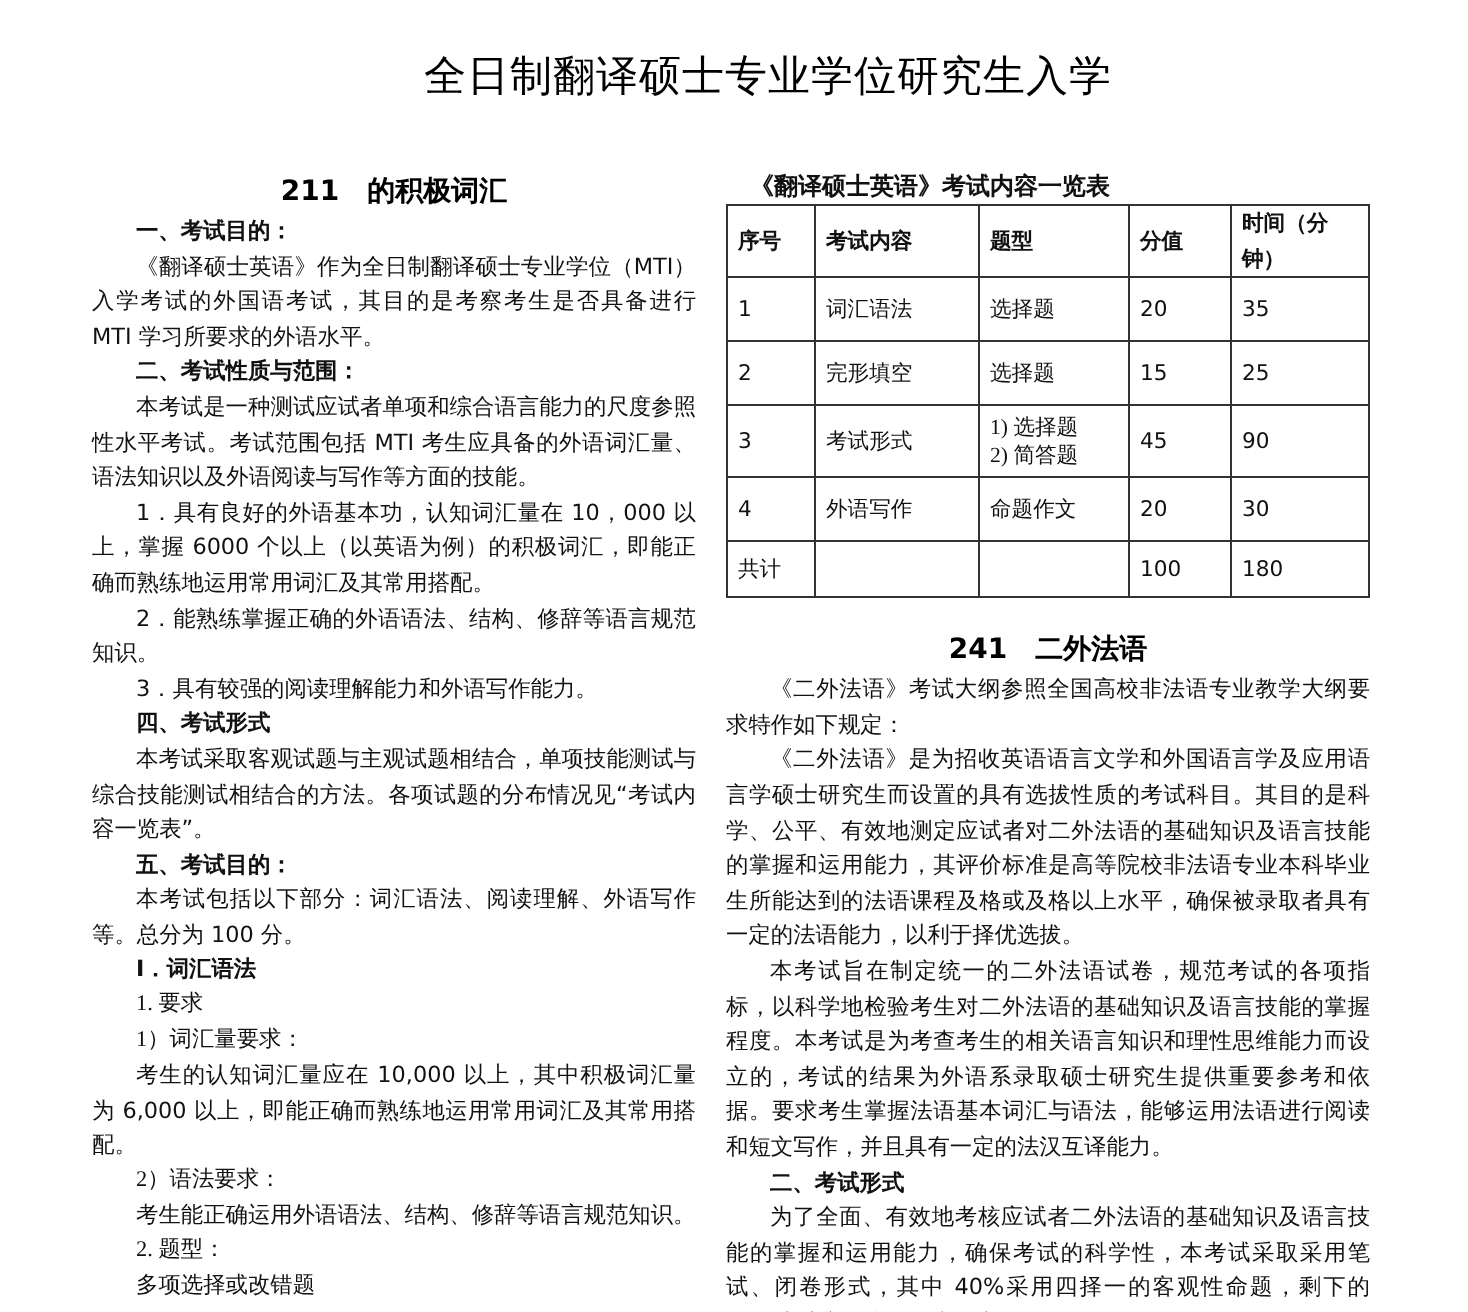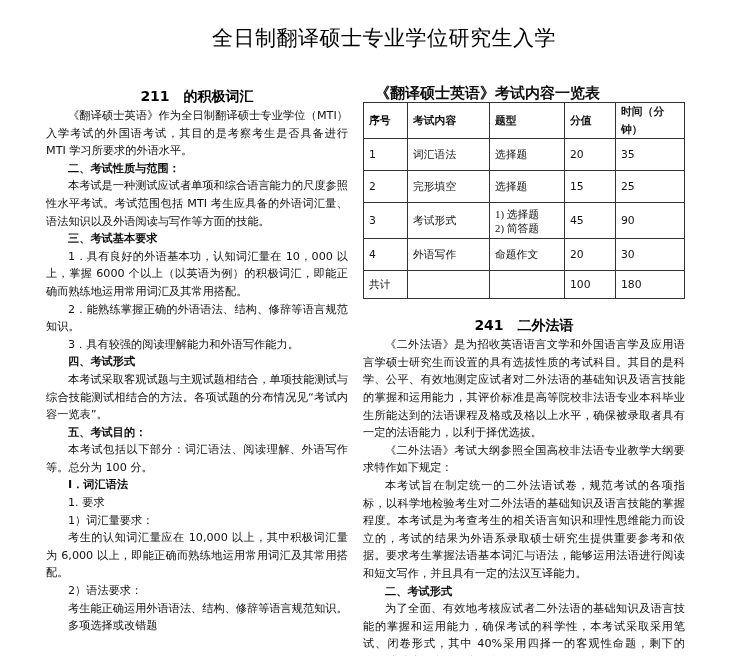--- a/index.html
+++ b/index.html
@@ -19,23 +19,23 @@
     .col-right { left: 363px; top: 86px; width: 322px; }
     .sec-title {
       text-align: center; font-weight: bold; font-size: 14px; line-height: 20px;
       margin: 0 0 1px 0; color: #000;
     }
     .sec-title .num { margin-right: 14px; }
     .h {
       font-weight: bold; padding-left: 22px; margin: 0;
     }
     .p { text-indent: 22px; margin: 0; text-align: justify; }
-    .pi { padding-left: 22px; margin: 0; }
+    .pi { padding-left: 22px; margin: 0; font-family: Liberation Serif, serif; }
     .table-caption {
-      font-weight: bold; font-size: 15px; line-height: 14px; padding-left: 12px; margin-bottom: 2px;
+      font-weight: bold; font-size: 12px; line-height: 14px; padding-left: 12px; margin-bottom: 2px;
     }
     table.exam {
       border-collapse: collapse; width: 322px; font-size: 10.8px;
       margin-bottom: 16px;
     }
     table.exam td {
       border: 1px solid #333; padding: 0 5px; vertical-align: middle; text-align: left;
     }
     table.exam tr.head td { height: 30px; font-weight: bold; }
     table.exam tr.row td { height: 31px; }
@@ -48,37 +48,38 @@
 </head>
 <body>
 
 <div class="page-title">全日制翻译硕士专业学位研究生入学</div>
 
 <div class="col col-left">
   <div class="sec-title">
     <span class="num">211</span><span>的积极词汇</span>
   </div>
   <div id="left-blocks">
+      <div class="h">一、考试目的：</div>
       <div class="p">《翻译硕士英语》作为全日制翻译硕士专业学位（MTI）入学考试的外国语考试，其目的是考察考生是否具备进行 MTI 学习所要求的外语水平。</div>
       <div class="h">二、考试性质与范围：</div>
       <div class="p">本考试是一种测试应试者单项和综合语言能力的尺度参照性水平考试。考试范围包括 MTI 考生应具备的外语词汇量、语法知识以及外语阅读与写作等方面的技能。</div>
-      <div class="h">三、考试基本要求</div>
       <div class="p">1．具有良好的外语基本功，认知词汇量在 10，000 以上，掌握 6000 个以上（以英语为例）的积极词汇，即能正确而熟练地运用常用词汇及其常用搭配。</div>
       <div class="p">2．能熟练掌握正确的外语语法、结构、修辞等语言规范知识。</div>
       <div class="p">3．具有较强的阅读理解能力和外语写作能力。</div>
       <div class="h">四、考试形式</div>
       <div class="p">本考试采取客观试题与主观试题相结合，单项技能测试与综合技能测试相结合的方法。各项试题的分布情况见“考试内容一览表”。</div>
       <div class="h">五、考试目的：</div>
       <div class="p">本考试包括以下部分：词汇语法、阅读理解、外语写作等。总分为 100 分。</div>
       <div class="h">I．词汇语法</div>
       <div class="pi">1. 要求</div>
       <div class="pi">1）词汇量要求：</div>
       <div class="p">考生的认知词汇量应在 10,000 以上，其中积极词汇量为 6,000 以上，即能正确而熟练地运用常用词汇及其常用搭配。</div>
       <div class="pi">2）语法要求：</div>
       <div class="pi">考生能正确运用外语语法、结构、修辞等语言规范知识。</div>
+      <div class="pi">2. 题型：</div>
       <div class="pi">多项选择或改错题</div>
     </div>
 </div>
 
 <div class="col col-right">
   <div class="table-caption">《翻译硕士英语》考试内容一览表</div>
   <table class="exam">
     <tbody>
       <tr class="head">
         <td class="w1">序号</td>
@@ -125,19 +126,19 @@
         <td>100</td>
         <td>180</td>
       </tr>
     </tbody>
   </table>
 
   <div class="sec-title sec2">
     <span class="num">241</span><span>二外法语</span>
   </div>
   <div id="right-blocks">
+      <div class="p">《二外法语》考试大纲参照全国高校非法语专业教学大纲要求特作如下规定：</div>
       <div class="p">《二外法语》是为招收英语语言文学和外国语言学及应用语言学硕士研究生而设置的具有选拔性质的考试科目。其目的是科学、公平、有效地测定应试者对二外法语的基础知识及语言技能的掌握和运用能力，其评价标准是高等院校非法语专业本科毕业生所能达到的法语课程及格或及格以上水平，确保被录取者具有一定的法语能力，以利于择优选拔。</div>
-      <div class="p">《二外法语》考试大纲参照全国高校非法语专业教学大纲要求特作如下规定：</div>
       <div class="p">本考试旨在制定统一的二外法语试卷，规范考试的各项指标，以科学地检验考生对二外法语的基础知识及语言技能的掌握程度。本考试是为考查考生的相关语言知识和理性思维能力而设立的，考试的结果为外语系录取硕士研究生提供重要参考和依据。要求考生掌握法语基本词汇与语法，能够运用法语进行阅读和短文写作，并且具有一定的法汉互译能力。</div>
       <div class="h">二、考试形式</div>
       <div class="p">为了全面、有效地考核应试者二外法语的基础知识及语言技能的掌握和运用能力，确保考试的科学性，本考试采取采用笔试、闭卷形式，其中 40%采用四择一的客观性命题，剩下的 60%为填空、翻译题和作文题</div>
     </div>
 </div>
 
 </body></html>

